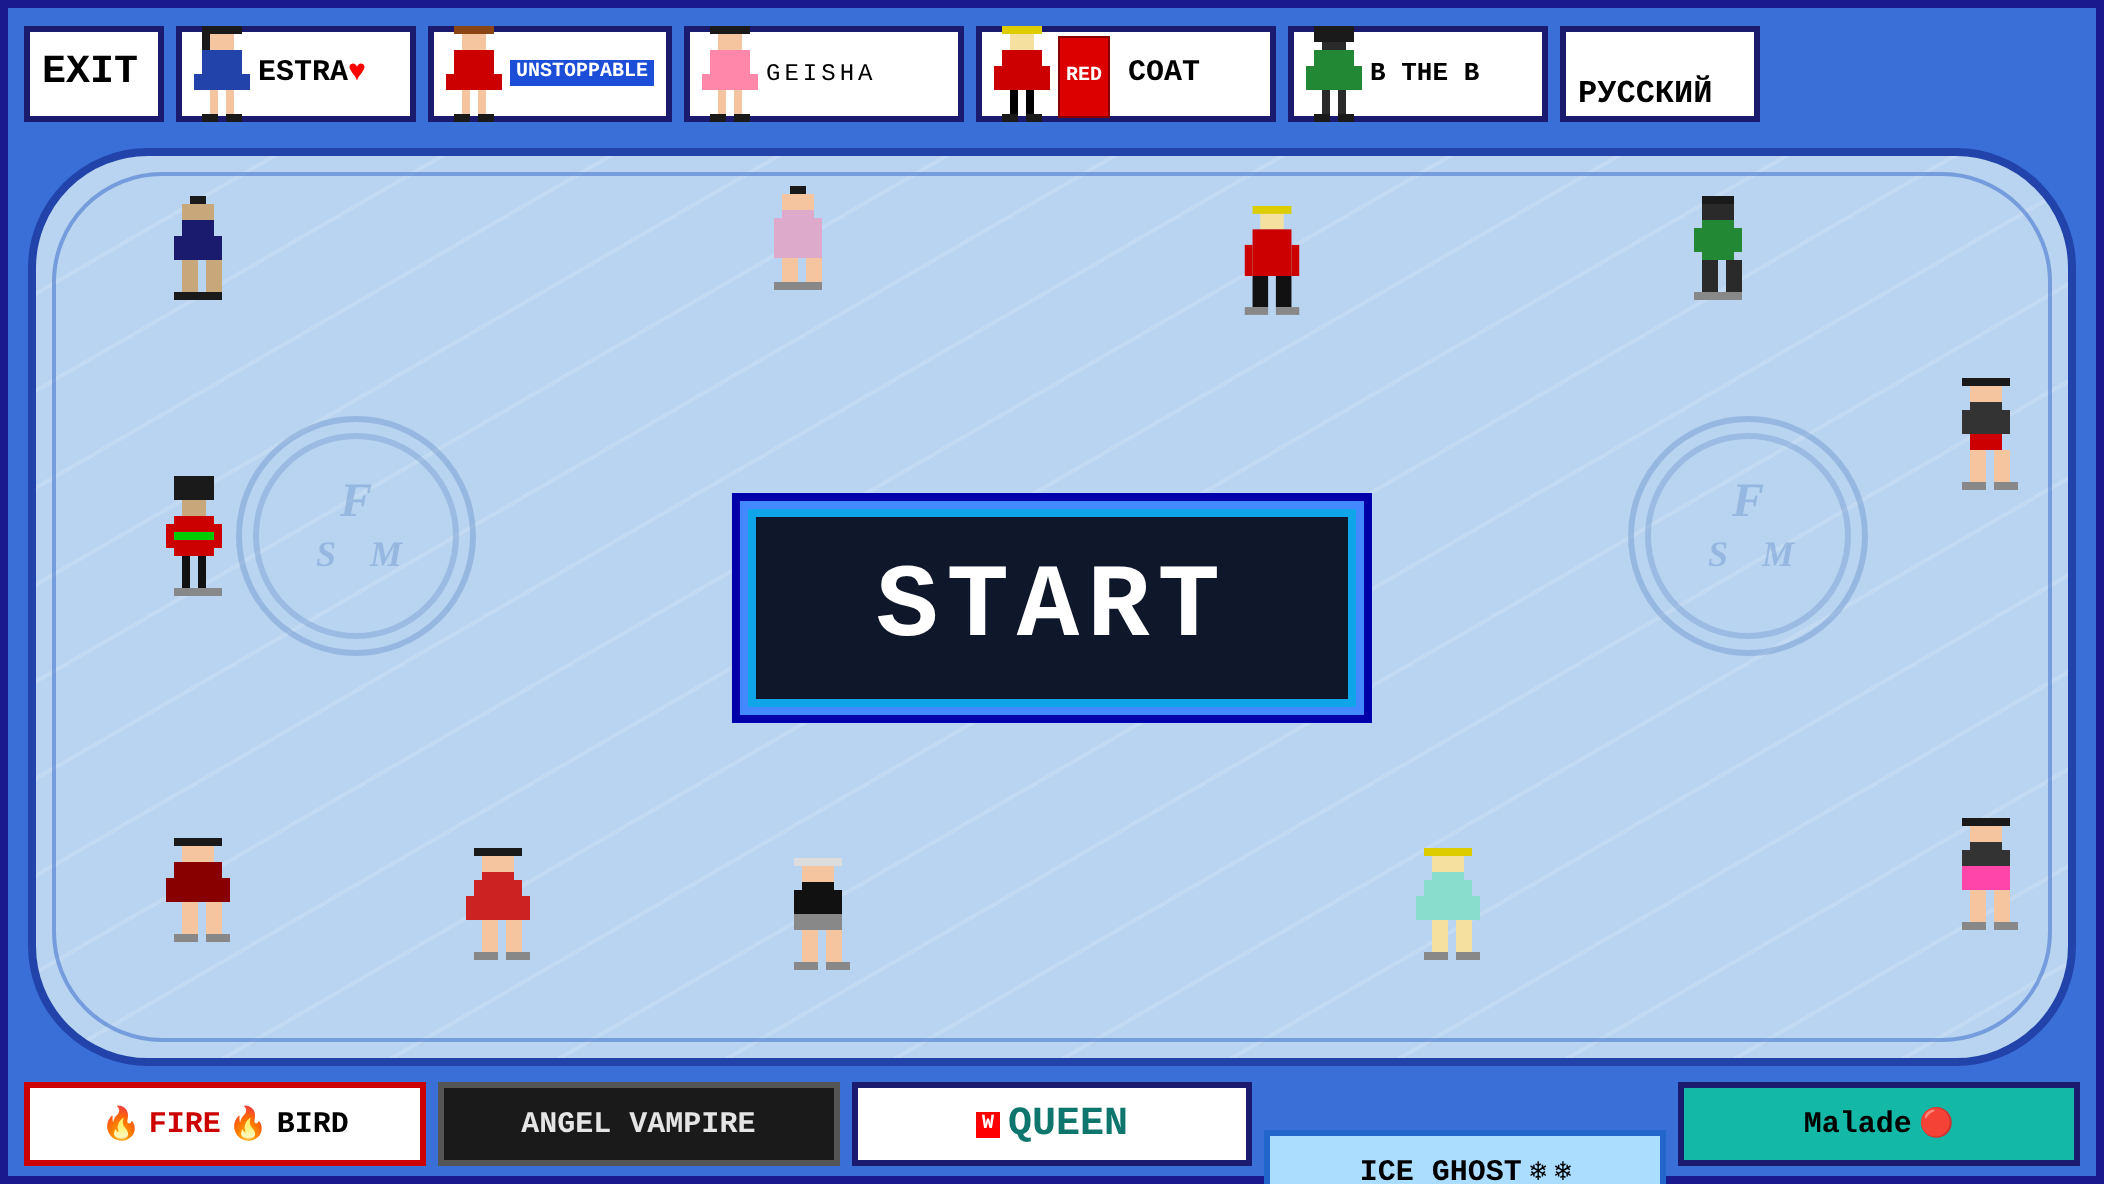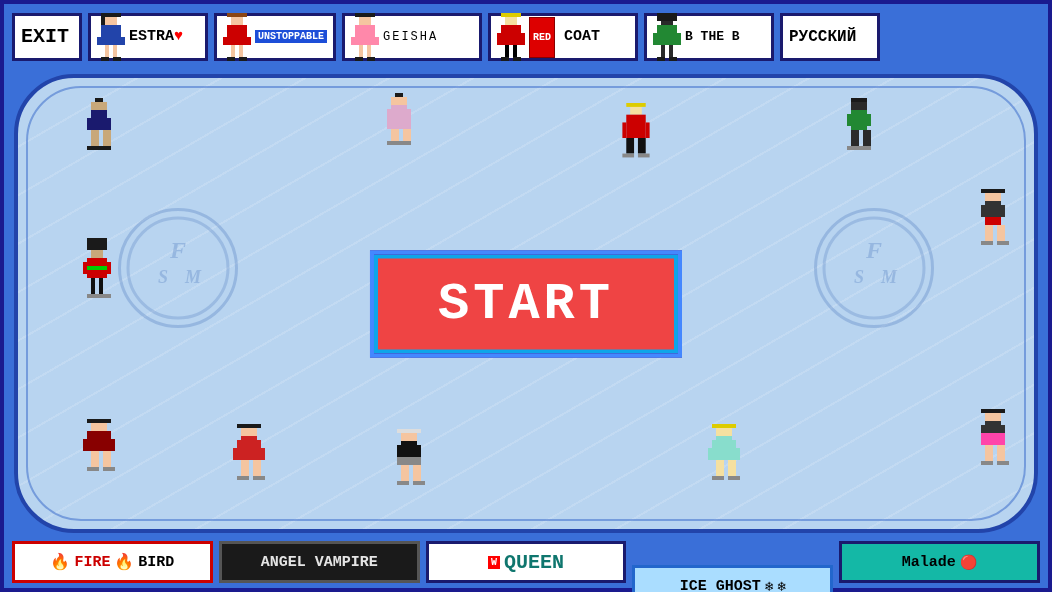--- a/index.html
+++ b/index.html
@@ -142,35 +142,36 @@
       min-width: 130px;
     }
 
     
     #russian-btn {
       background: #ffffff;
       border: 3px solid #1a1a6e;
       min-width: 100px;
       font-size: 14px;
       font-weight: bold;
+      align-items: flex-end;
     }
 
     
     #start-btn {
       position: absolute;
       top: 50%;
       left: 50%;
       transform: translate(-50%, -50%);
-      background: #ef4444;
+      background: #0f172a;
       color: #ffffff;
       font-size: 52px;
       font-weight: bold;
       font-family: 'Courier New', monospace;
       padding: 16px 60px;
-      border: 4px solid #0ea5e9;
+      border: 8px solid #0ea5e9;
       cursor: pointer;
       text-transform: uppercase;
       letter-spacing: 4px;
       z-index: 20;
       outline: 4px solid #0000aa;
     }
 
     #start-btn::before {
       content: '';
       position: absolute;

